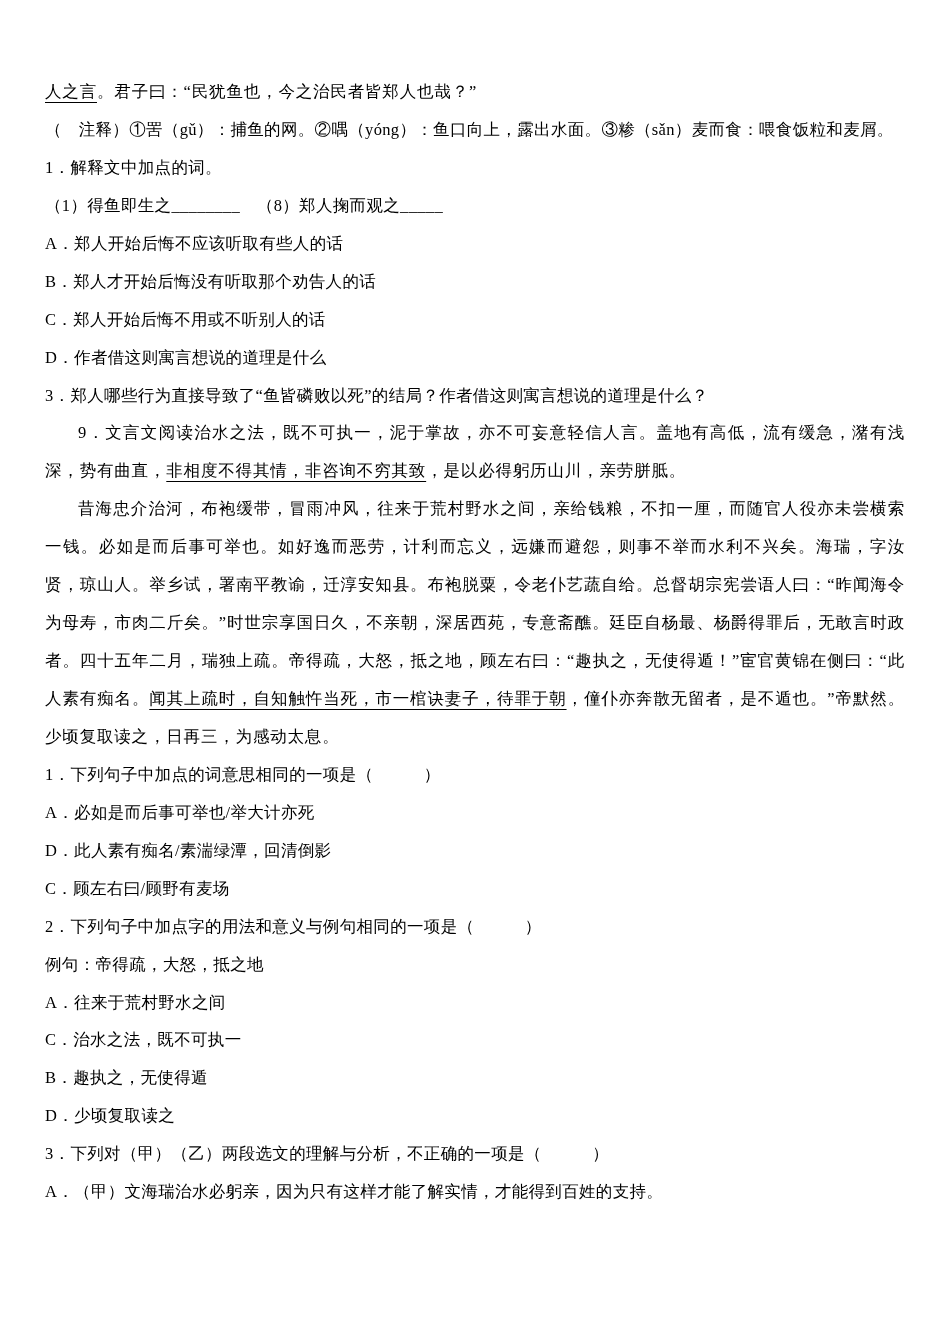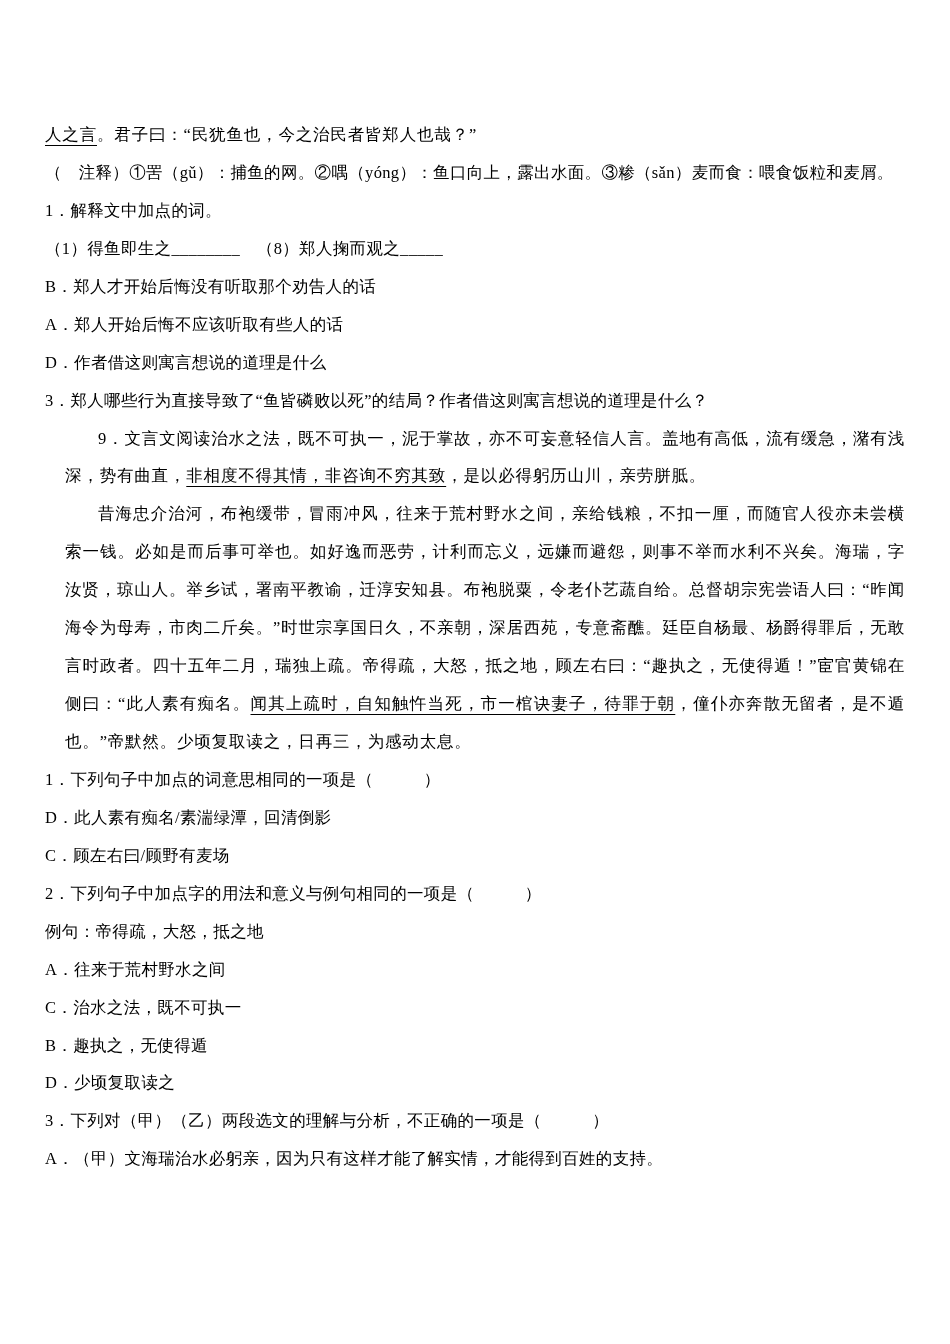--- a/index.html
+++ b/index.html
@@ -3,36 +3,35 @@
 <meta charset="utf-8">
 <style>
   * { margin: 0; padding: 0; box-sizing: border-box; }
   html, body { background: #ffffff; }
   .page {
     position: relative;
     width: 950px;
     height: 1344px;
     background: #ffffff;
     color: #000000;
-    padding: 116px 45px 0 45px;
+    padding: 73px 45px 0 45px;
     overflow: hidden;
     font-family: "Liberation Serif", "DejaVu Serif", serif;
     font-size: 16.5px;
   }
   .block {
     line-height: 2.3;
     text-align: justify;
     letter-spacing: 0.02em;
   }
   .kai {
     letter-spacing: 0.05em;
   }
   .indent {
     text-indent: 2em;
-    margin-left: 20px;
   }
   .u {
     text-decoration: underline;
     text-underline-offset: 0.3em;
     text-decoration-thickness: 1px;
   }
 </style>
 </head>
 <body>
 
@@ -40,35 +39,37 @@
 
   <p class="block kai"><span class="u">人之言</span><span>。君子曰：“民犹鱼也，今之治民者皆郑人也哉？”</span></p>
 
   <p class="block"><span>（　注释）①罟（gǔ）：捕鱼的网。②喁（yóng）：鱼口向上，露出水面。③糁（sǎn）麦而食：喂食饭粒和麦屑。</span></p>
 
   <p class="block"><span>1．解释文中加点的词。</span></p>
 
   <p class="block"><span>（1）得鱼即生之________　（8）郑人掬而观之_____</span></p>
 
 
+  <p class="block"><span>A．郑人开始后悔不应该听取有些人的话</span></p>
+
   <p class="block"><span>B．郑人才开始后悔没有听取那个劝告人的话</span></p>
 
-  <p class="block"><span>A．郑人开始后悔不应该听取有些人的话</span></p>
-
+  <p class="block"><span>C．郑人开始后悔不用或不听别人的话</span></p>
 
   <p class="block"><span>D．作者借这则寓言想说的道理是什么</span></p>
 
   <p class="block"><span>3．郑人哪些行为直接导致了“鱼皆磷败以死”的结局？作者借这则寓言想说的道理是什么？</span></p>
 
   <p class="block kai indent"><span>9．文言文阅读治水之法，既不可执一，泥于掌故，亦不可妄意轻信人言。盖地有高低，流有缓急，潴有浅深，势有曲直，</span><span class="u">非相度不得其情，非咨询不穷其致</span><span>，是以必得躬历山川，亲劳胼胝。</span></p>
 
   <p class="block kai indent"><span>昔海忠介治河，布袍缓带，冒雨冲风，往来于荒村野水之间，亲给钱粮，不扣一厘，而随官人役亦未尝横索一钱。必如是而后事可举也。如好逸而恶劳，计利而忘义，远嫌而避怨，则事不举而水利不兴矣。海瑞，字汝贤，琼山人。举乡试，署南平教谕，迁淳安知县。布袍脱粟，令老仆艺蔬自给。总督胡宗宪尝语人曰：“昨闻海令为母寿，市肉二斤矣。”时世宗享国日久，不亲朝，深居西苑，专意斋醮。廷臣自杨最、杨爵得罪后，无敢言时政者。四十五年二月，瑞独上疏。帝得疏，大怒，抵之地，顾左右曰：“趣执之，无使得遁！”宦官黄锦在侧曰：“此人素有痴名。</span><span class="u">闻其上疏时，自知触忤当死，市一棺诀妻子，待罪于朝</span><span>，僮仆亦奔散无留者，是不遁也。”帝默然。少顷复取读之，日再三，为感动太息。</span></p>
 
   <p class="block"><span>1．下列句子中加点的词意思相同的一项是（　　　）</span></p>
 
+  <p class="block"><span>A．必如是而后事可举也/举大计亦死</span></p>
 
 
   <p class="block"><span>D．此人素有痴名/素湍绿潭，回清倒影</span></p>
 
   <p class="block"><span>C．顾左右曰/顾野有麦场</span></p>
 
   <p class="block"><span>2．下列句子中加点字的用法和意义与例句相同的一项是（　　　）</span></p>
 
   <p class="block"><span>例句：帝得疏，大怒，抵之地</span></p>
 

